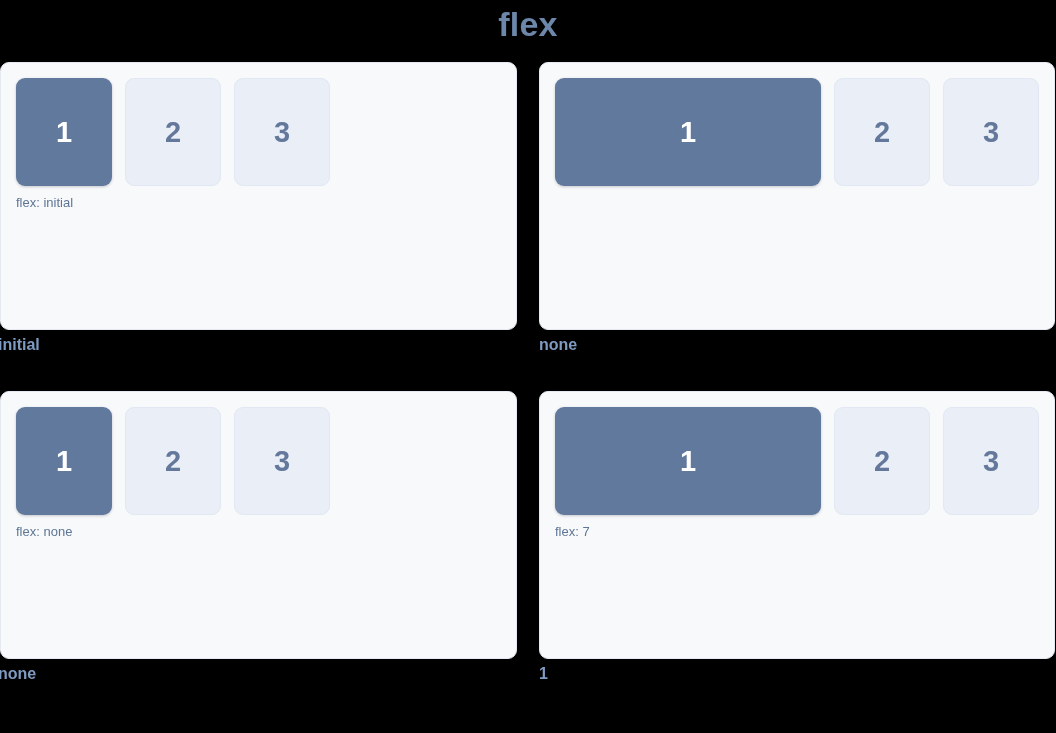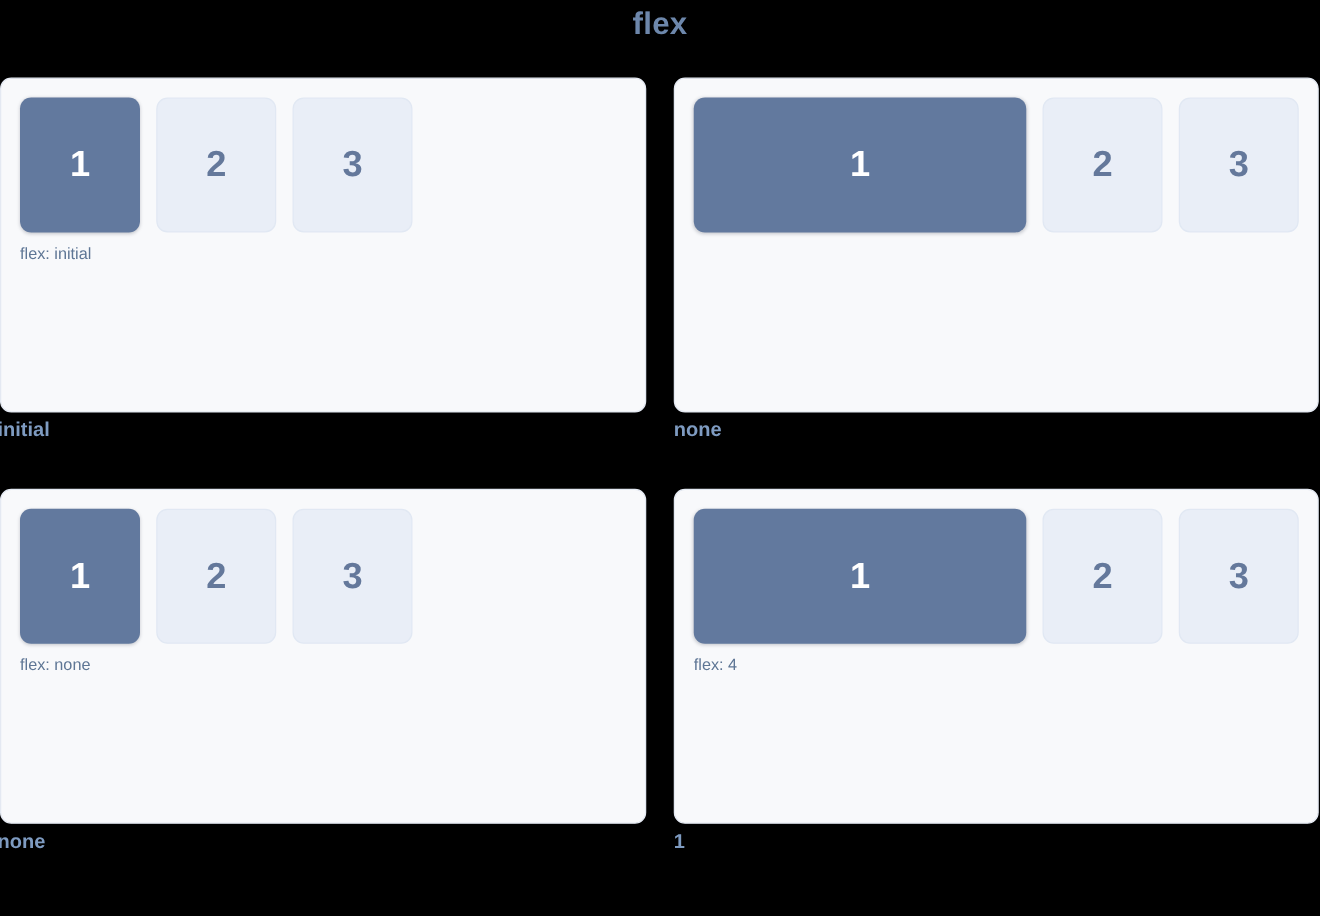--- a/index.html
+++ b/index.html
@@ -13,21 +13,21 @@
 
   body {
     font-family: "Liberation Sans", sans-serif;
     position: relative;
   }
 
   
   .page-title {
     width: 1056px;
     text-align: center;
-    font-size: 25px;
+    font-size: 34px;
     font-weight: bold;
     color: #6d87ab;
     line-height: 1;
     padding-top: 7px;
     letter-spacing: 0.2px;
   }
 
   
   .grid {
     position: absolute;
@@ -184,18 +184,18 @@
         <div class="box primary">
           <span>1</span>
         </div>
         <div class="box muted">
           <span>2</span>
         </div>
         <div class="box muted">
           <span>3</span>
         </div>
       </div>
-      <div class="code-label">flex: 4</div>
+      <div class="code-label">flex: 7</div>
     </div>
     <div class="section-label">1</div>
   </div>
 
 </div>
 
 </body></html>

